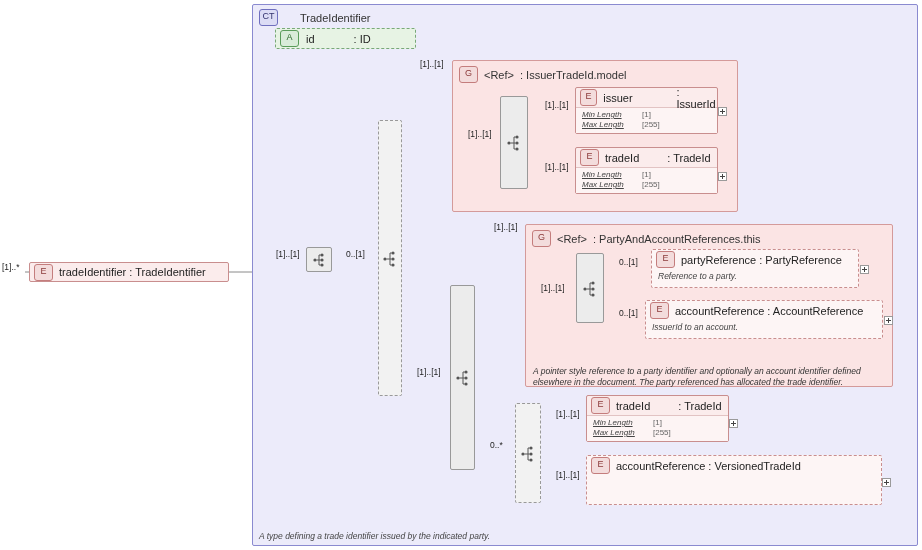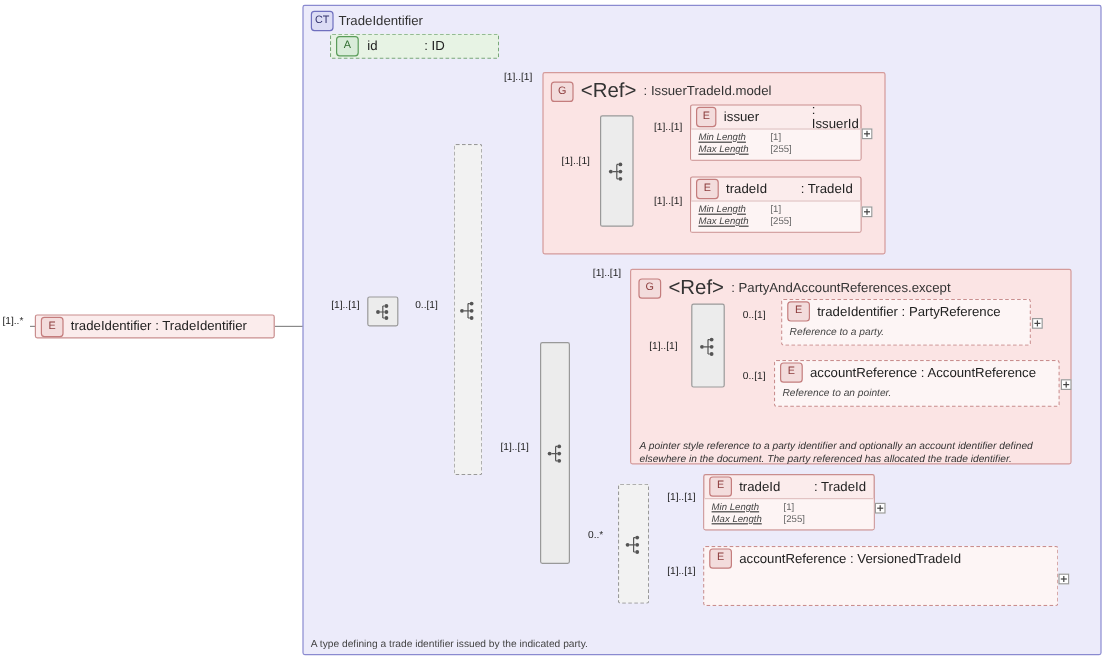--- a/index.html
+++ b/index.html
@@ -18,21 +18,21 @@
   
   .box{position:absolute;box-sizing:border-box;}
 
   
   .ct-container{
     border:1px solid #8a8ad0;
     background:#ecebfa;
     border-radius:2px;
   }
   .ct-header{
-    position:absolute;left:6px;top:4px;display:flex;align-items:center;gap:4px;
+    position:absolute;left:6px;top:4px;display:flex;align-items:center;gap:22px;
   }
   .badge{
     width:17px;height:15px;border-radius:3px;border:1px solid #6f6fbe;
     background:#dcdcf5;color:#33336e;font-size:9px;line-height:13px;text-align:center;
     font-family:"Liberation Sans", sans-serif;
   }
   .badge.a{border-color:#5a9c5a;background:#d9ecd9;color:#2e6b2e;}
   .badge.e{border-color:#c47d7d;background:#f3dcdc;color:#8b3a3a;}
   .badge.g{border-color:#c47d7d;background:#f3dcdc;color:#8b3a3a;}
   .ct-title{font-size:11px;color:#333;}
@@ -57,21 +57,21 @@
   .facet-row .fn{font-style:italic;width:60px;text-decoration:underline;}
   .facet-row .fv{color:#666;}
   .annot{font-size:8.5px;font-style:italic;color:#444;padding:2px 5px 3px 6px;line-height:11px;}
 
   
   .grp-box{
     position:absolute;box-sizing:border-box;
     border:1px solid #d49a9a;background:#fbe4e4;border-radius:2px;
   }
   .grp-head{position:absolute;left:6px;top:5px;display:flex;align-items:center;gap:6px;}
-  .grp-head .ref{font-size:17px;color:#333;}
+  .grp-head .ref{font-size:11px;color:#333;}
   .grp-head .mdl{font-size:11px;color:#333;}
 
   
   .comp{
     position:absolute;box-sizing:border-box;
     border:1px solid #999;background:#ececec;border-radius:2px;
   }
   .comp.dashed{border-style:dashed;background:#f2f2f2;}
 
   
@@ -85,21 +85,21 @@
   .plus:before{content:"";position:absolute;left:1px;top:3px;width:5px;height:1px;background:#444;}
   .plus:after{content:"";position:absolute;left:3px;top:1px;width:1px;height:5px;background:#444;}
 
   
   .root-el{
     position:absolute;border:1px solid #c98e8e;background:#fbecec;border-radius:2px;
     display:flex;align-items:center;padding-left:4px;gap:6px;box-sizing:border-box;
   }
 
   .ct-footer{
-    position:absolute;left:6px;bottom:4px;font-size:8.5px;color:#444;
+    position:absolute;left:6px;bottom:4px;font-size:8.5px;font-style:italic;color:#444;
   }
   .grp-annot{position:absolute;font-size:8.5px;font-style:italic;color:#333;line-height:11px;}
 </style>
 </head>
 <body>
 
 <div class="canvas">
 
   <svg class="lines">
     <g stroke="#8a8a8a" stroke-width="1" fill="none">
@@ -282,21 +282,21 @@
           <path d="M12 86 V98"></path>
         </g>
       </svg>
   </div>
   <div class="card" style="left:417px;top:367px;">[1]..[1]</div>
 
   <div class="grp-box" style="left:525px;top:224px;width:368px;height:163px;">
     <div class="grp-head">
       <span class="badge g">G</span>
       <span class="ref">&lt;Ref&gt;</span>
-      <span class="mdl">: PartyAndAccountReferences.except</span>
+      <span class="mdl">: PartyAndAccountReferences.this</span>
     </div>
     <div class="grp-annot" style="left:7px;top:141px;width:352px;">A pointer style reference to a party identifier and optionally an account identifier defined elsewhere in the document. The party referenced has allocated the trade identifier.</div>
   </div>
   <div class="card" style="left:494px;top:222px;">[1]..[1]</div>
   <div class="card" style="left:541px;top:283px;">[1]..[1]</div>
 
   <div class="comp" style="left:576px;top:253px;width:28px;height:70px;">
     <svg width="28" height="70">
         <g fill="#555">
           <circle cx="8" cy="35" r="1.6"></circle>
@@ -310,33 +310,33 @@
           <path d="M13 35 H14.5"></path>
           <path d="M13 41 H14.5"></path>
           <path d="M13 29 V41"></path>
         </g>
       </svg>
   </div>
 
   <div class="el-wrap dashed" style="left:651px;top:249px;width:208px;height:39px;">
     <div class="top">
       <span class="badge e">E</span>
-      <span class="nm">tradeIdentifier : PartyReference</span>
+      <span class="nm">partyReference : PartyReference</span>
     </div>
     <div class="annot">Reference to a party.</div>
   </div>
   <div class="plus" style="left:860px;top:265px;"></div>
   <div class="card" style="left:619px;top:257px;">0..[1]</div>
 
   <div class="el-wrap dashed" style="left:645px;top:300px;width:238px;height:39px;">
     <div class="top">
       <span class="badge e">E</span>
       <span class="nm">accountReference : AccountReference</span>
     </div>
-    <div class="annot">Reference to an pointer.</div>
+    <div class="annot">IssuerId to an account.</div>
   </div>
   <div class="plus" style="left:884px;top:316px;"></div>
   <div class="card" style="left:619px;top:308px;">0..[1]</div>
 
   <div class="comp dashed" style="left:515px;top:403px;width:26px;height:100px;">
     <svg width="26" height="100">
         <g fill="#555">
           <circle cx="7" cy="50" r="1.6"></circle>
           <circle cx="15" cy="44" r="1.6"></circle>
           <circle cx="15" cy="50" r="1.6"></circle>

